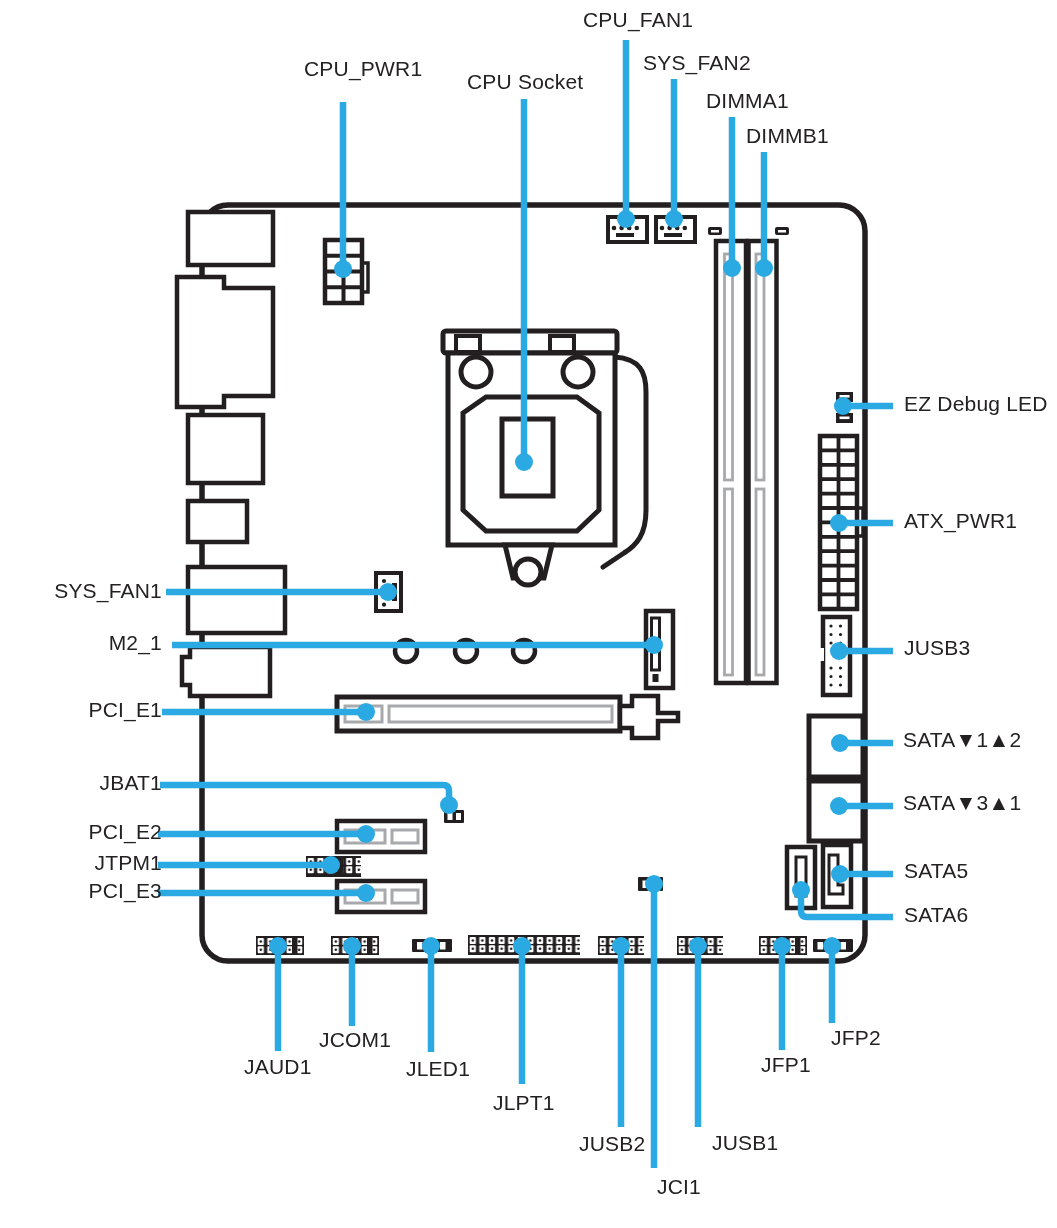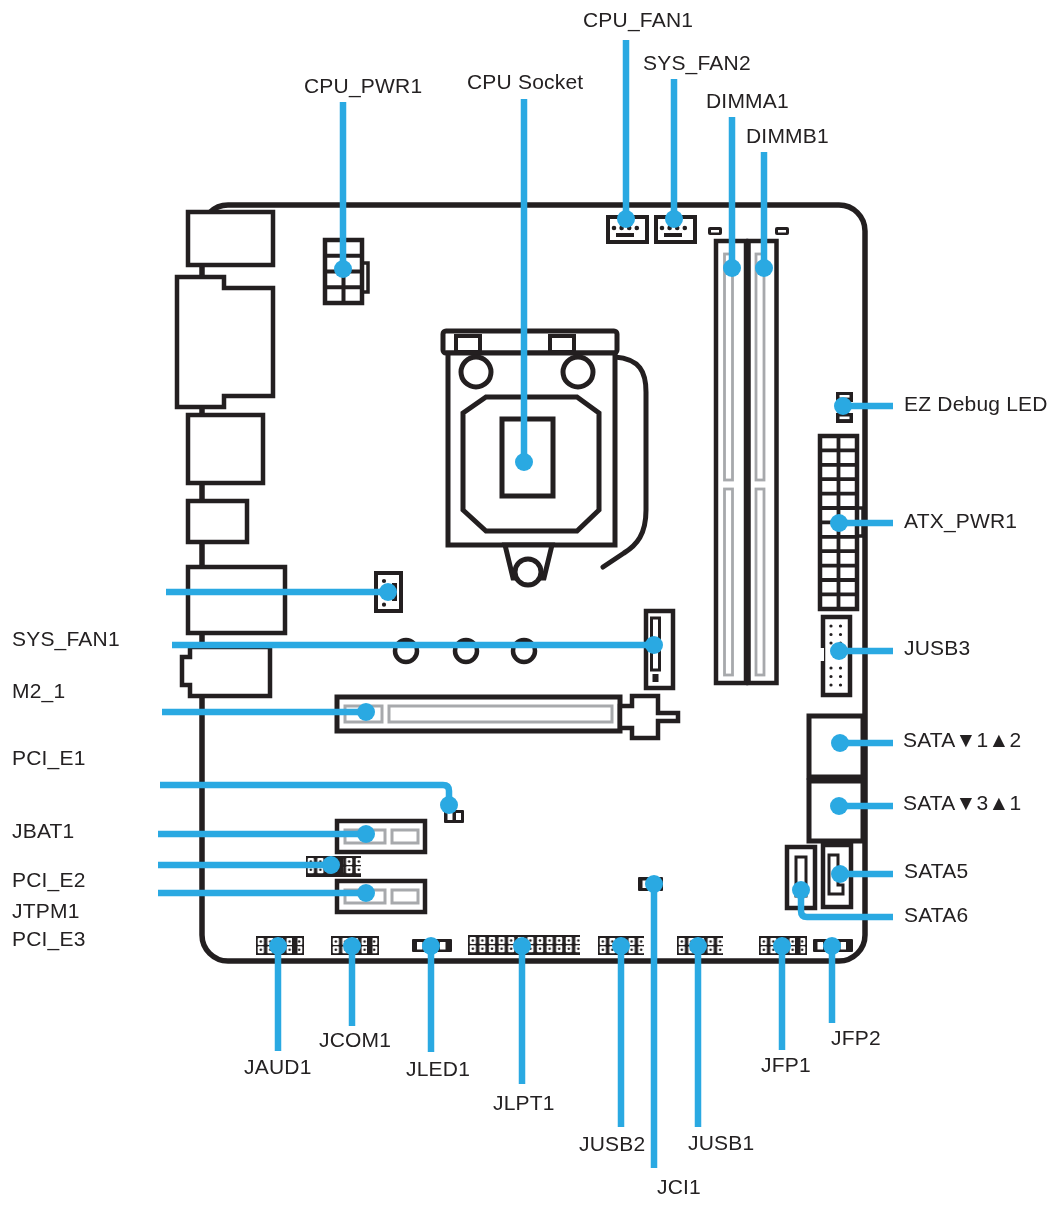--- a/index.html
+++ b/index.html
@@ -8,21 +8,21 @@
   .stage svg { position:absolute; left:0; top:0; }
   .blk  { fill:#fff;  stroke:var(--ink); }
   .blkf { fill:var(--ink); stroke:none; }
   .gry  { fill:#fff;  stroke:var(--slot); }
   .nf   { fill:none;  stroke:var(--ink); }
   .wht  { fill:#fff;  stroke:none; }
   .cy   { fill:none;  stroke:var(--callout); stroke-width:6.5; }
   .cyd  { fill:var(--callout); stroke:none; }
   .lbl  { position:absolute; font:21px/1.05 "Liberation Sans", sans-serif;
           color:#242122; letter-spacing:.2px; white-space:nowrap; }
-  .lbl-r{ left:12px; width:158px; text-align:left;margin-top:48px; }
+  .lbl-r{ left:4px; width:158px; text-align:right; }
 </style>
 </head>
 <body>
 
 <div class="stage">
 
 <svg width="1057" height="1228" viewBox="0 0 1057 1228">
   <defs>
     <pattern id="p2" width="9.6" height="19" patternUnits="userSpaceOnUse">
       <rect x="1.7" y="2" width="6.2" height="7" rx="1" fill="#fff"></rect>
@@ -334,21 +334,21 @@
         <circle class="cyd" cx="782" cy="946" r="9"></circle>
       </g>
   <g>
         <path class="cy" d="M832,946 V1023"></path>
         <circle class="cyd" cx="832" cy="946" r="9"></circle>
       </g>
 </svg>
 
   <div class="lbl" style="left:583px;top:9px">CPU_FAN1</div>
   <div class="lbl" style="left:643px;top:52px">SYS_FAN2</div>
-  <div class="lbl" style="left:304px;top:75px">CPU_PWR1</div>
+  <div class="lbl" style="left:304px;top:58px">CPU_PWR1</div>
   <div class="lbl" style="left:467px;top:71px">CPU Socket</div>
   <div class="lbl" style="left:706px;top:90px">DIMMA1</div>
   <div class="lbl" style="left:746px;top:125px">DIMMB1</div>
   <div class="lbl" style="left:904px;top:393px">EZ Debug LED</div>
   <div class="lbl" style="left:904px;top:510px">ATX_PWR1</div>
   <div class="lbl" style="left:904px;top:637px">JUSB3</div>
   <div class="lbl" style="left:903px;top:729px">SATA▼1▲2</div>
   <div class="lbl" style="left:903px;top:792px">SATA▼3▲1</div>
   <div class="lbl" style="left:904px;top:860px">SATA5</div>
   <div class="lbl" style="left:904px;top:904px">SATA6</div>
@@ -357,17 +357,17 @@
   <div class="lbl lbl-r" style="top:699px">PCI_E1</div>
   <div class="lbl lbl-r" style="top:772px">JBAT1</div>
   <div class="lbl lbl-r" style="top:821px">PCI_E2</div>
   <div class="lbl lbl-r" style="top:852px">JTPM1</div>
   <div class="lbl lbl-r" style="top:880px">PCI_E3</div>
   <div class="lbl" style="left:244px;top:1056px">JAUD1</div>
   <div class="lbl" style="left:319px;top:1029px">JCOM1</div>
   <div class="lbl" style="left:406px;top:1058px">JLED1</div>
   <div class="lbl" style="left:493px;top:1092px">JLPT1</div>
   <div class="lbl" style="left:579px;top:1133px">JUSB2</div>
-  <div class="lbl" style="left:688px;top:1132px">JUSB1</div>
+  <div class="lbl" style="left:712px;top:1132px">JUSB1</div>
   <div class="lbl" style="left:657px;top:1176px">JCI1</div>
   <div class="lbl" style="left:761px;top:1054px">JFP1</div>
   <div class="lbl" style="left:831px;top:1027px">JFP2</div>
 </div>
 
 </body></html>

